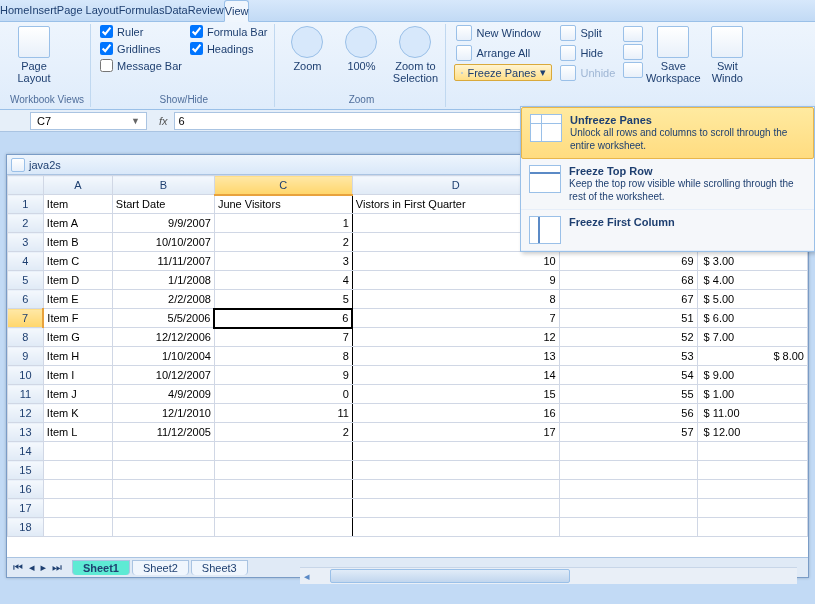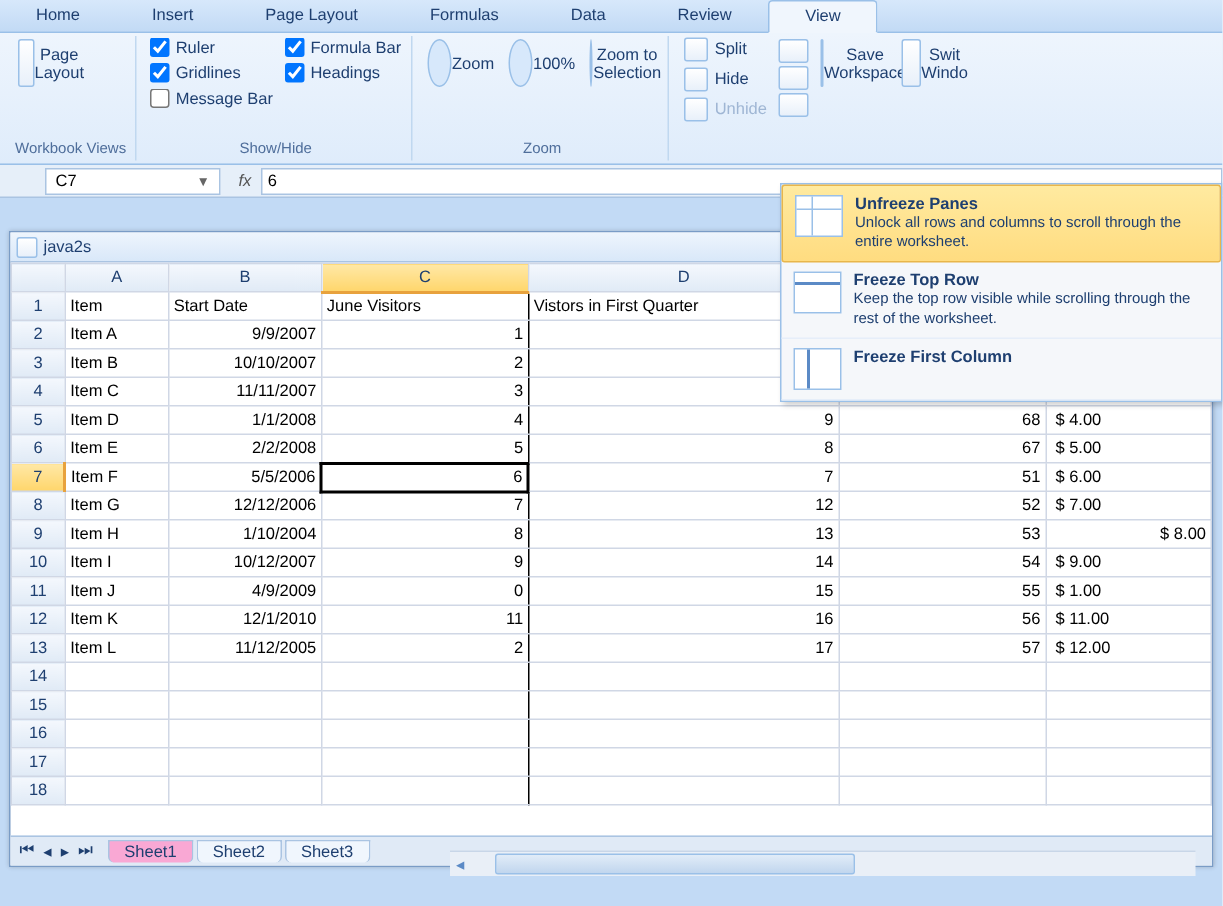--- a/index.html
+++ b/index.html
@@ -1,26 +1,26 @@
 <!DOCTYPE html>
 <html><head>
 <meta charset="utf-8">
 <style>
   *{box-sizing:border-box;margin:0;padding:0;font-family:'Segoe UI',Tahoma,sans-serif;font-size:11px}
   body{background:#cfe3f8;width:815px;height:604px;overflow:hidden;position:relative}
   
   .tabs{display:flex;background:linear-gradient(#d7e8fb,#c2daf5);border-bottom:1px solid #9ac0e8;height:22px}
-  .tab{padding:4px 24px;color:#1e3f70;cursor:pointer}
+  .tab{padding:4px 0;color:#1e3f70;cursor:pointer}
   .tab.active{background:#f0f6fd;border:1px solid #9ac0e8;border-bottom:1px solid #f0f6fd;border-radius:3px 3px 0 0;margin-bottom:-1px;color:#1e3f70;font-weight:400}
   
   .ribbon{display:flex;background:linear-gradient(#eef5fd,#dfecfb);border-bottom:1px solid #9ac0e8;height:88px;padding:2px 4px;gap:2px}
   .group{display:flex;flex-direction:column;padding:0 6px;border-right:1px solid #c0d8f0}
   .group-title{text-align:center;color:#4f6e9b;font-size:10px;margin-top:auto;padding:2px 0}
   .group-body{display:flex;align-items:flex-start;gap:6px;flex:1}
-  .big-btn{display:flex;flex-direction:row;align-items:center;width:48px;padding:2px 2px 0;text-align:center;color:#1e3f70;cursor:pointer}
+  .big-btn{display:flex;flex-direction:column;align-items:center;width:48px;padding:2px 2px 0;text-align:center;color:#1e3f70;cursor:pointer}
   .big-btn .icon{width:32px;height:32px;margin-bottom:2px}
   .small-btns{display:flex;flex-direction:column;gap:2px}
   .small-btn{display:flex;align-items:center;gap:4px;padding:1px 2px;color:#1e3f70;cursor:pointer;white-space:nowrap}
   .small-btn .icon{width:16px;height:16px}
   .chk{display:flex;align-items:center;gap:4px;color:#1e3f70;white-space:nowrap;padding:1px}
   .chk input{width:13px;height:13px}
   .freeze-btn{background:linear-gradient(#fff4d1,#ffdf87);border:1px solid #d9a93b;border-radius:2px;padding:1px 6px;display:flex;align-items:center;gap:4px;color:#1e3f70;cursor:pointer}
   
   .fbar{display:flex;background:#e6eff9;border-bottom:1px solid #aac4e2;height:22px;align-items:center}
   .namebox{width:117px;border:1px solid #aac4e2;background:#fff;height:18px;margin:0 6px 0 30px;display:flex;align-items:center;padding:0 6px;justify-content:space-between}
@@ -38,25 +38,25 @@
   .grid td{background:#fff}
   .grid td.num{text-align:right}
   .grid th.selcol,.grid th.selrow{background:linear-gradient(#ffe8a6,#ffd66b)}
   .grid th.selcol{border-bottom:2px solid #e8a23d}
   .grid th.selrow{border-right:2px solid #e8a23d}
   .grid td.activecell{border:2px solid #000!important}
   .grid td.freezeright{border-right:1px solid #000}
   
   .sheettabs{display:flex;align-items:center;background:#e0eaf6;border-top:1px solid #aac4e2;height:20px;padding:0 4px;gap:2px}
   .sheettab{background:#f0f6fd;border:1px solid #aac4e2;border-bottom:none;border-radius:0 0 4px 4px;padding:1px 10px;color:#1e3f70;cursor:pointer}
-  .sheettab.active{background:#f9a8d4;font-weight:normal}
+  .sheettab.active{background:#5eead4;font-weight:bold}
   .nav-arrows{display:flex;gap:2px;margin-right:6px}
   .nav-arrows span{color:#1e3f70;cursor:pointer;padding:0 2px}
   
-  .dropdown{position:absolute;right:0;top:122px;width:295px;background:#f5f7fa;border:1px solid #9ac0e8;box-shadow:2px 2px 4px rgba(0,0,0,.2);z-index:10}
+  .dropdown{position:absolute;right:0;top:106px;width:295px;background:#f5f7fa;border:1px solid #9ac0e8;box-shadow:2px 2px 4px rgba(0,0,0,.2);z-index:10}
   .dd-item{display:flex;gap:8px;padding:6px 8px;border-bottom:1px solid #e6eef9;cursor:pointer}
   .dd-item.hl{background:linear-gradient(#ffeaa0,#ffdc80);border:1px solid #e8b64b;border-radius:2px}
   .dd-icon{width:32px;height:28px;flex-shrink:0;background:#fff;border:1px solid #9ac0e8;position:relative}
   .dd-icon::before,.dd-icon::after{content:'';position:absolute;background:#9ac0e8}
   .dd-icon.unfreeze::before{left:0;right:0;top:8px;height:1px}
   .dd-icon.unfreeze::after{top:0;bottom:0;left:10px;width:1px}
   .dd-icon.toprow::before{left:0;right:0;top:6px;height:2px;background:#5b8ac6}
   .dd-icon.firstcol::after{top:0;bottom:0;left:8px;width:2px;background:#5b8ac6}
   .dd-text strong{color:#1e3f70;font-weight:bold;display:block}
   .dd-text span{color:#1e3f70;font-size:10px;line-height:1.2}
@@ -139,20 +139,35 @@
         </div>
     </div>
     <div class="group-title">Zoom</div>
   </div>
 
   <div class="group" style="border-right:none">
     <div class="group-body">
       <div class="small-btns">
         <div class="small-btn">
             <span class="icon sheet"></span>
+            <span>New Window</span>
+          </div>
+        <div class="small-btn">
+            <span class="icon sheet"></span>
+            <span>Arrange All</span>
+          </div>
+        <div class="freeze-btn">
+            <span class="icon sheet"></span>
+            <span>Freeze Panes</span>
+            <span>▾</span>
+          </div>
+      </div>
+      <div class="small-btns">
+        <div class="small-btn">
+            <span class="icon sheet"></span>
             <span>Split</span>
           </div>
         <div class="small-btn">
             <span class="icon sheet"></span>
             <span>Hide</span>
           </div>
         <div class="small-btn" style="color:#9fb6d4">
             <span class="icon sheet"></span>
             <span>Unhide</span>
           </div>

